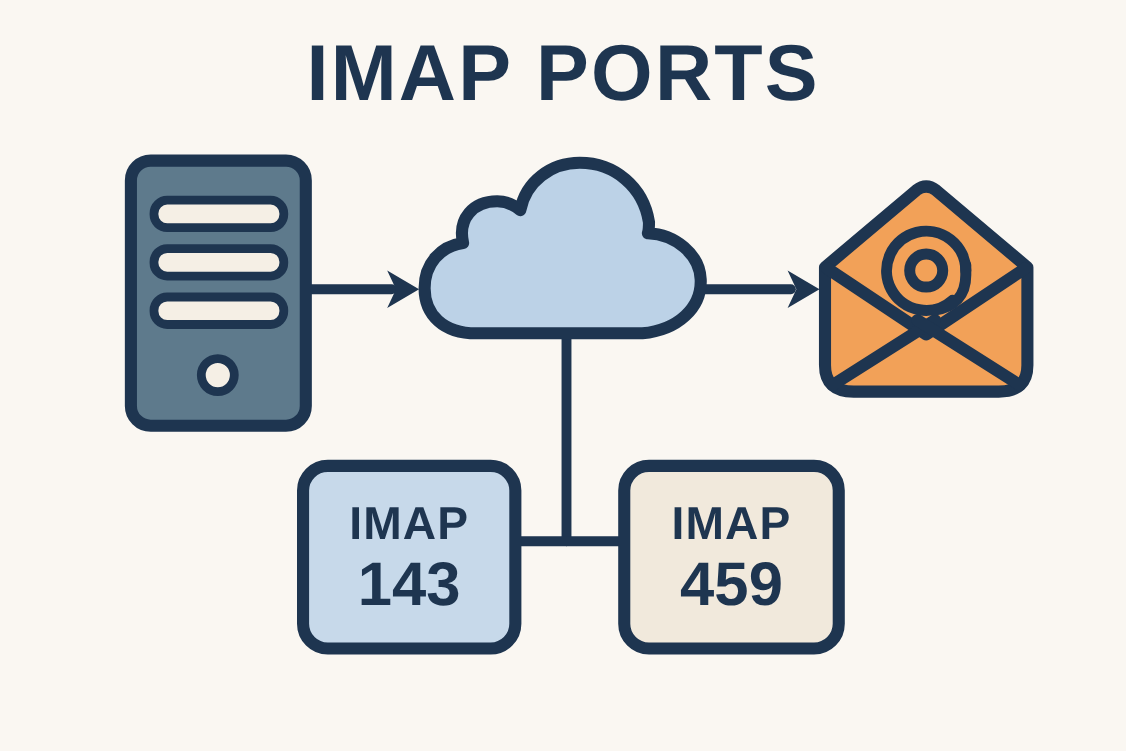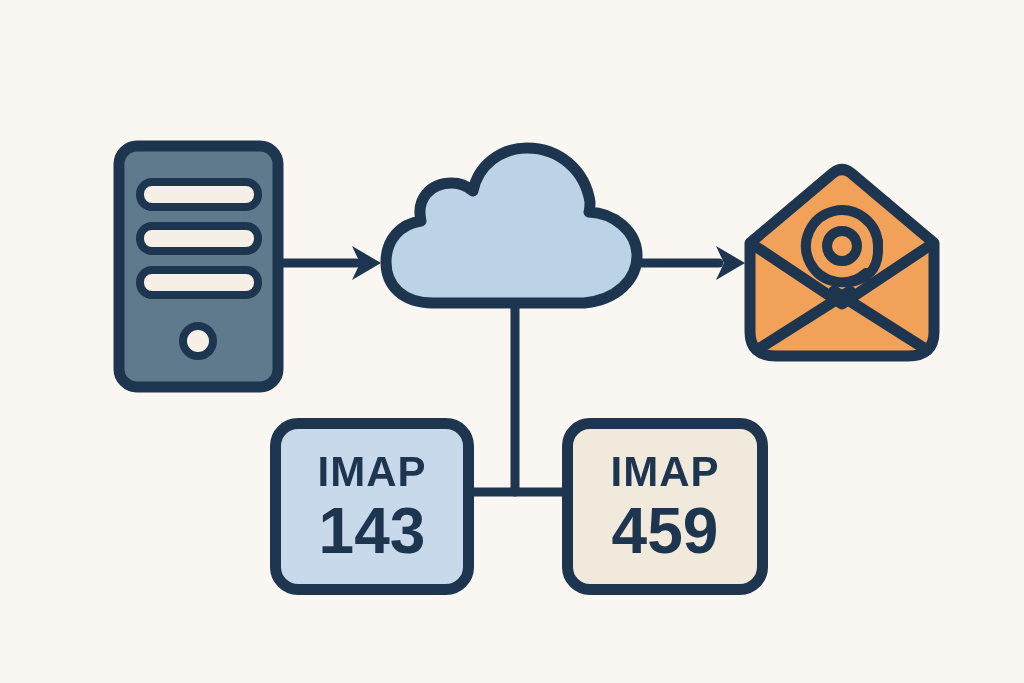--- a/index.html
+++ b/index.html
@@ -84,31 +84,32 @@
   .port-box.secure { background: var(--port-993-fill, #f1e9dc); }
   .box-143 { left: 270px; top: 418px; width: 204px; height: 177px; }
   .box-993 { left: 562px; top: 418px; width: 206px; height: 177px; }
   .port-protocol {
     font-size: 42px;
     font-weight: 700;
     line-height: 1.0;
     letter-spacing: 1px;
   }
   .port-number {
-    font-size: 64px;
+    font-size: 56px;
     font-weight: 700;
     line-height: 1.0;
     margin-top: 6px;
   }
 </style>
 </head>
 <body>
 
 <div class="stage">
 
+  <h1 class="diagram-title">IMAP PORTS</h1>
 
   <svg class="canvas" viewBox="0 0 1024 683">
 
     <g>
       <line class="line" x1="283" y1="263" x2="356" y2="263" stroke-width="9"></line>
       <polygon class="arrowhead" points="381,263 352,246 360,263 352,280"></polygon>
       <line class="line" x1="640" y1="263" x2="719" y2="263" stroke-width="9"></line>
       <polygon class="arrowhead" points="745,263 716,246 724,263 716,280"></polygon>
       <line class="line" x1="515" y1="298" x2="515" y2="492" stroke-width="9"></line>
       <line class="line" x1="468" y1="492" x2="566" y2="492" stroke-width="9"></line>

